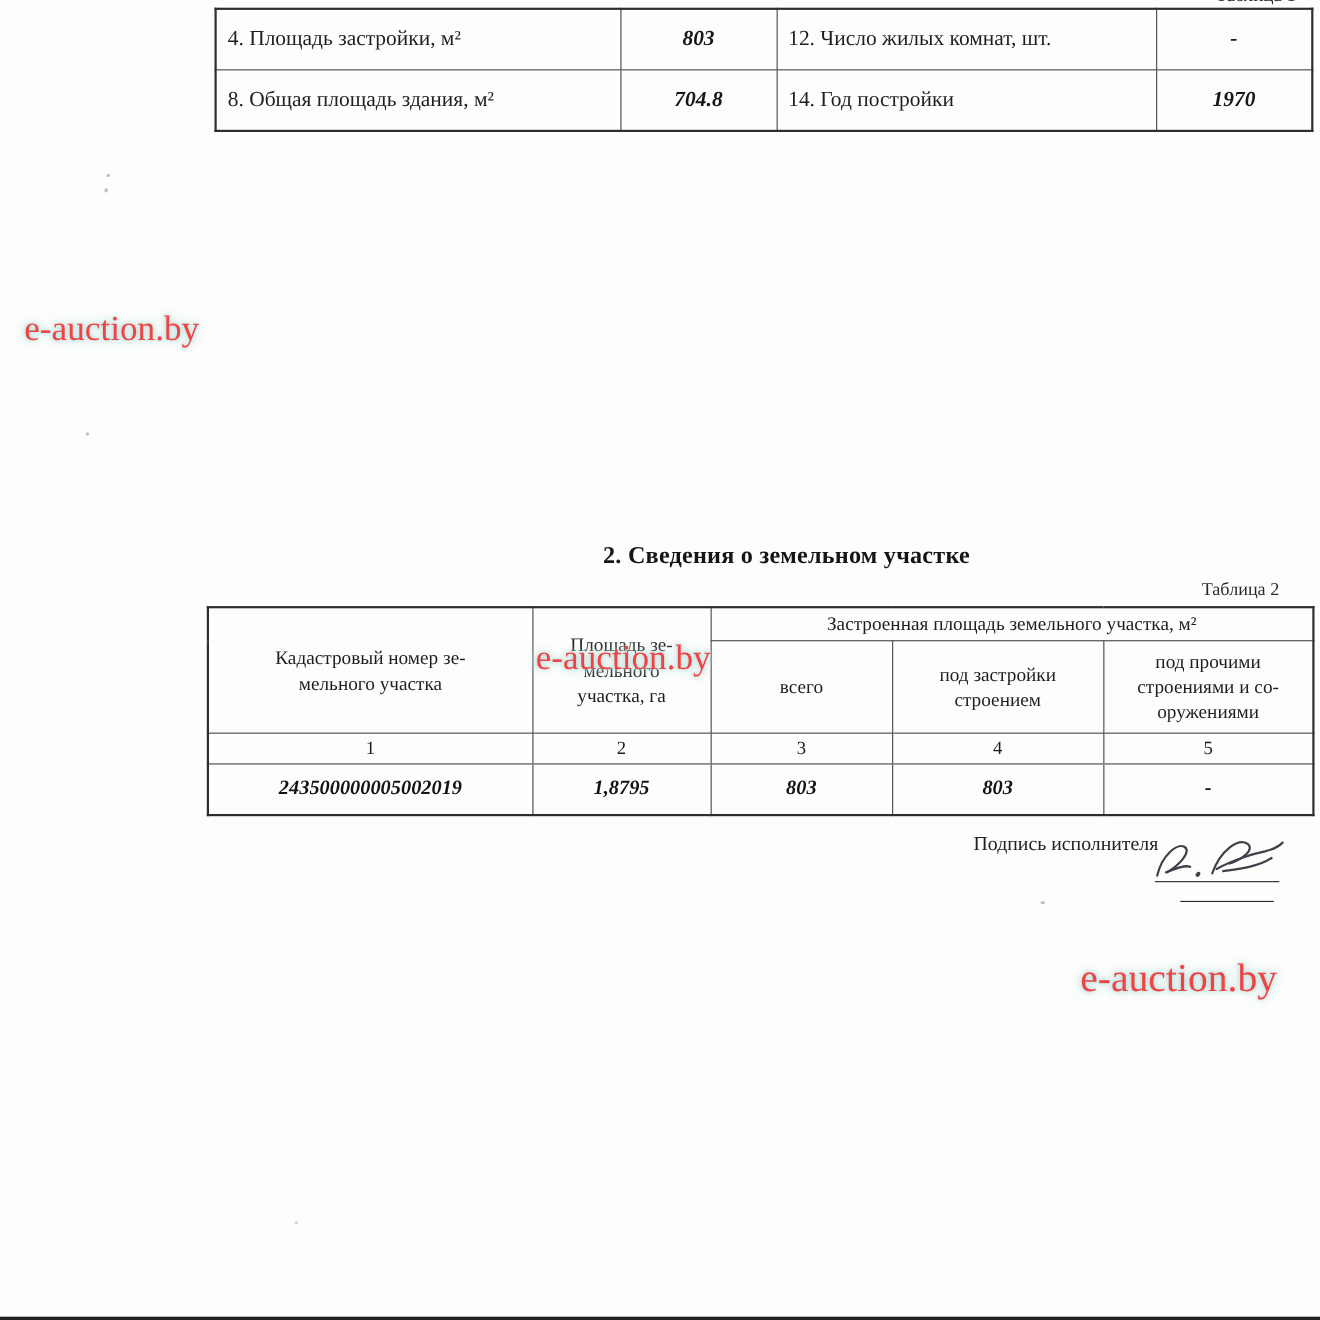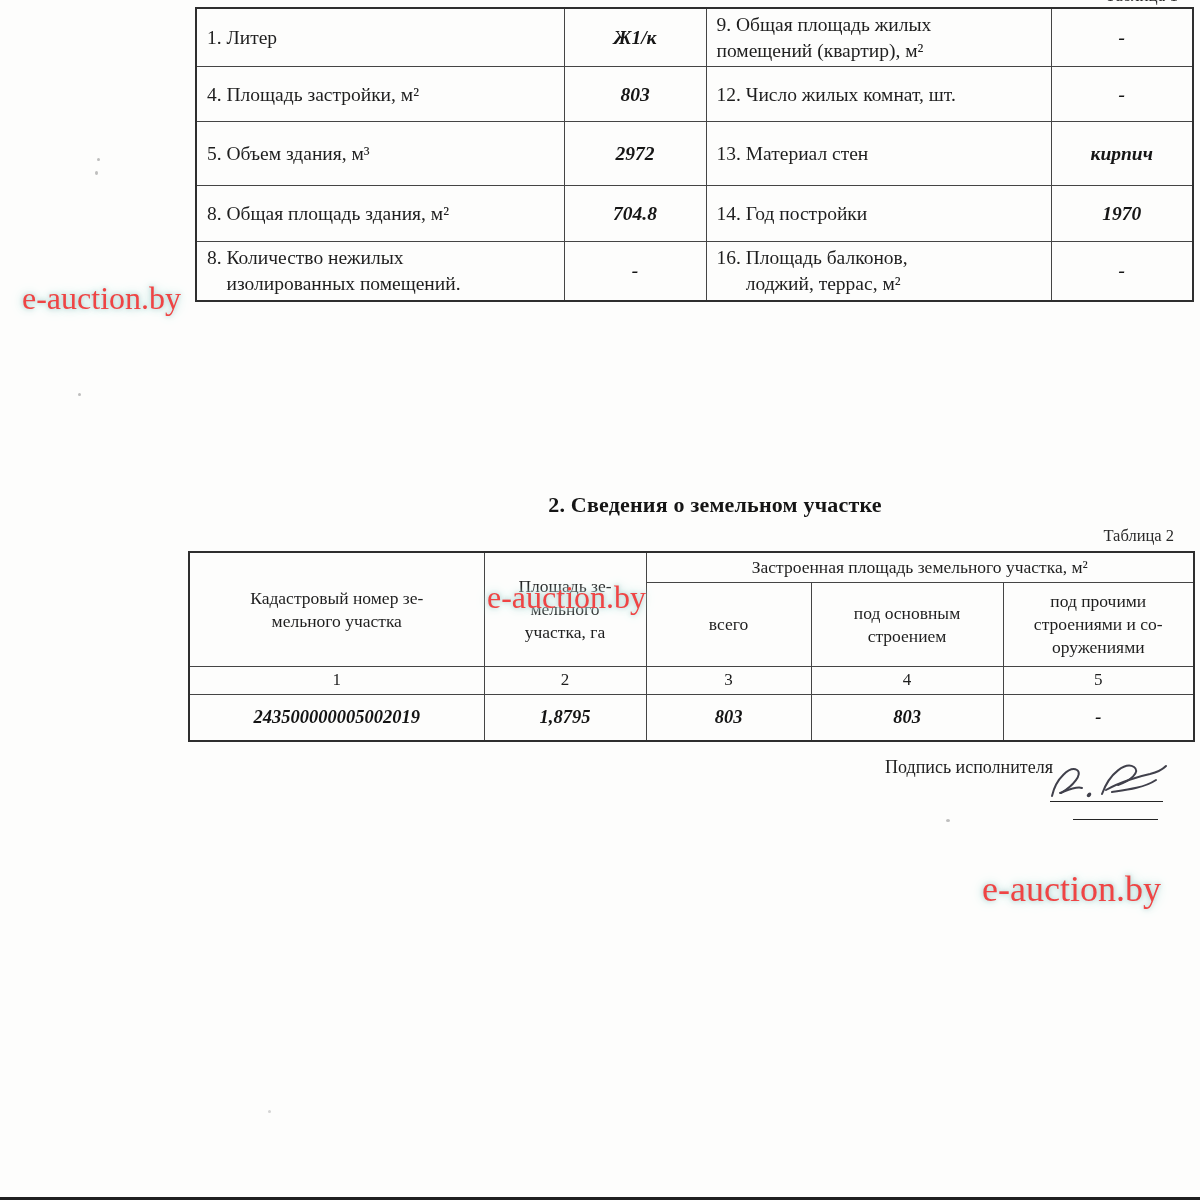--- a/index.html
+++ b/index.html
@@ -10,21 +10,21 @@
     height: 1200px;
     background: #fdfdfc;
     overflow: hidden;
     font-family: "Liberation Serif", "DejaVu Serif", serif;
     color: #1e1e1e;
   }
 
   
   .caption { position: absolute; font-size: 17px; color: #2a2a2a; }
   #t1-caption { top: -14px; right: 22px; }      
-  #t2-caption { top: 526px; right: 26px; text-align: right; }
+  #t2-caption { top: 526px; right: 37px; text-align: right; }
 
   
   #section-title {
     position: absolute;
     top: 492px; left: 195px; width: 1040px;
     text-align: center;
     font-size: 22px; font-weight: bold; color: #151515;
     letter-spacing: 0.2px;
   }
 
@@ -111,51 +111,30 @@
 
   <table id="table1">
     <colgroup>
       <col class="c-lbl-l">
         <col class="c-val-l">
         <col class="c-lbl-r">
         <col class="c-val-r">
     </colgroup>
     <tbody>
       <tr style="height:55px">
-        <td class="lbl">1. Литер</td>
-        <td class="val">Ж1/к</td>
-        <td class="lbl">9. Общая площадь жилых
-помещений (квартир), м²</td>
-        <td class="val">-</td>
-      </tr>
-      <tr style="height:55px">
         <td class="lbl">4. Площадь застройки, м²</td>
         <td class="val">803</td>
         <td class="lbl">12. Число жилых комнат, шт.</td>
         <td class="val">-</td>
-      </tr>
-      <tr style="height:64px">
-        <td class="lbl">5. Объем здания, м³</td>
-        <td class="val">2972</td>
-        <td class="lbl">13. Материал стен</td>
-        <td class="val">кирпич</td>
       </tr>
       <tr class="dash" style="height:56px">
         <td class="lbl">8. Общая площадь здания, м²</td>
         <td class="val">704.8</td>
         <td class="lbl">14. Год постройки</td>
         <td class="val">1970</td>
-      </tr>
-      <tr style="height:58px">
-        <td class="lbl">8. Количество нежилых
-    изолированных помещений.</td>
-        <td class="val">-</td>
-        <td class="lbl">16. Площадь балконов,
-      лоджий, террас, м²</td>
-        <td class="val">-</td>
       </tr>
     </tbody>
   </table>
 
   <div id="section-title">2. Сведения о земельном участке</div>
   <div class="caption" id="t2-caption" style="font-size:16.5px">Таблица 2</div>
 
   <table id="table2">
     <colgroup>
       <col class="t2c1">
@@ -168,21 +147,21 @@
       <tr>
         <td class="hdr1" rowspan="2">Кадастровый номер зе-
 мельного участка</td>
         <td class="hdr1" rowspan="2">Площадь зе-
 мельного
 участка, га</td>
         <td class="span-hdr" colspan="3">Застроенная площадь земельного участка, м²</td>
       </tr>
       <tr>
         <td class="sub-hdr">всего</td>
-        <td class="sub-hdr">под основным
+        <td class="sub-hdr">под застройки
 строением</td>
         <td class="sub-hdr">под прочими
 строениями и со-
 оружениями</td>
       </tr>
       <tr class="numrow">
         <td>1</td>
         <td>2</td>
         <td>3</td>
         <td>4</td>

